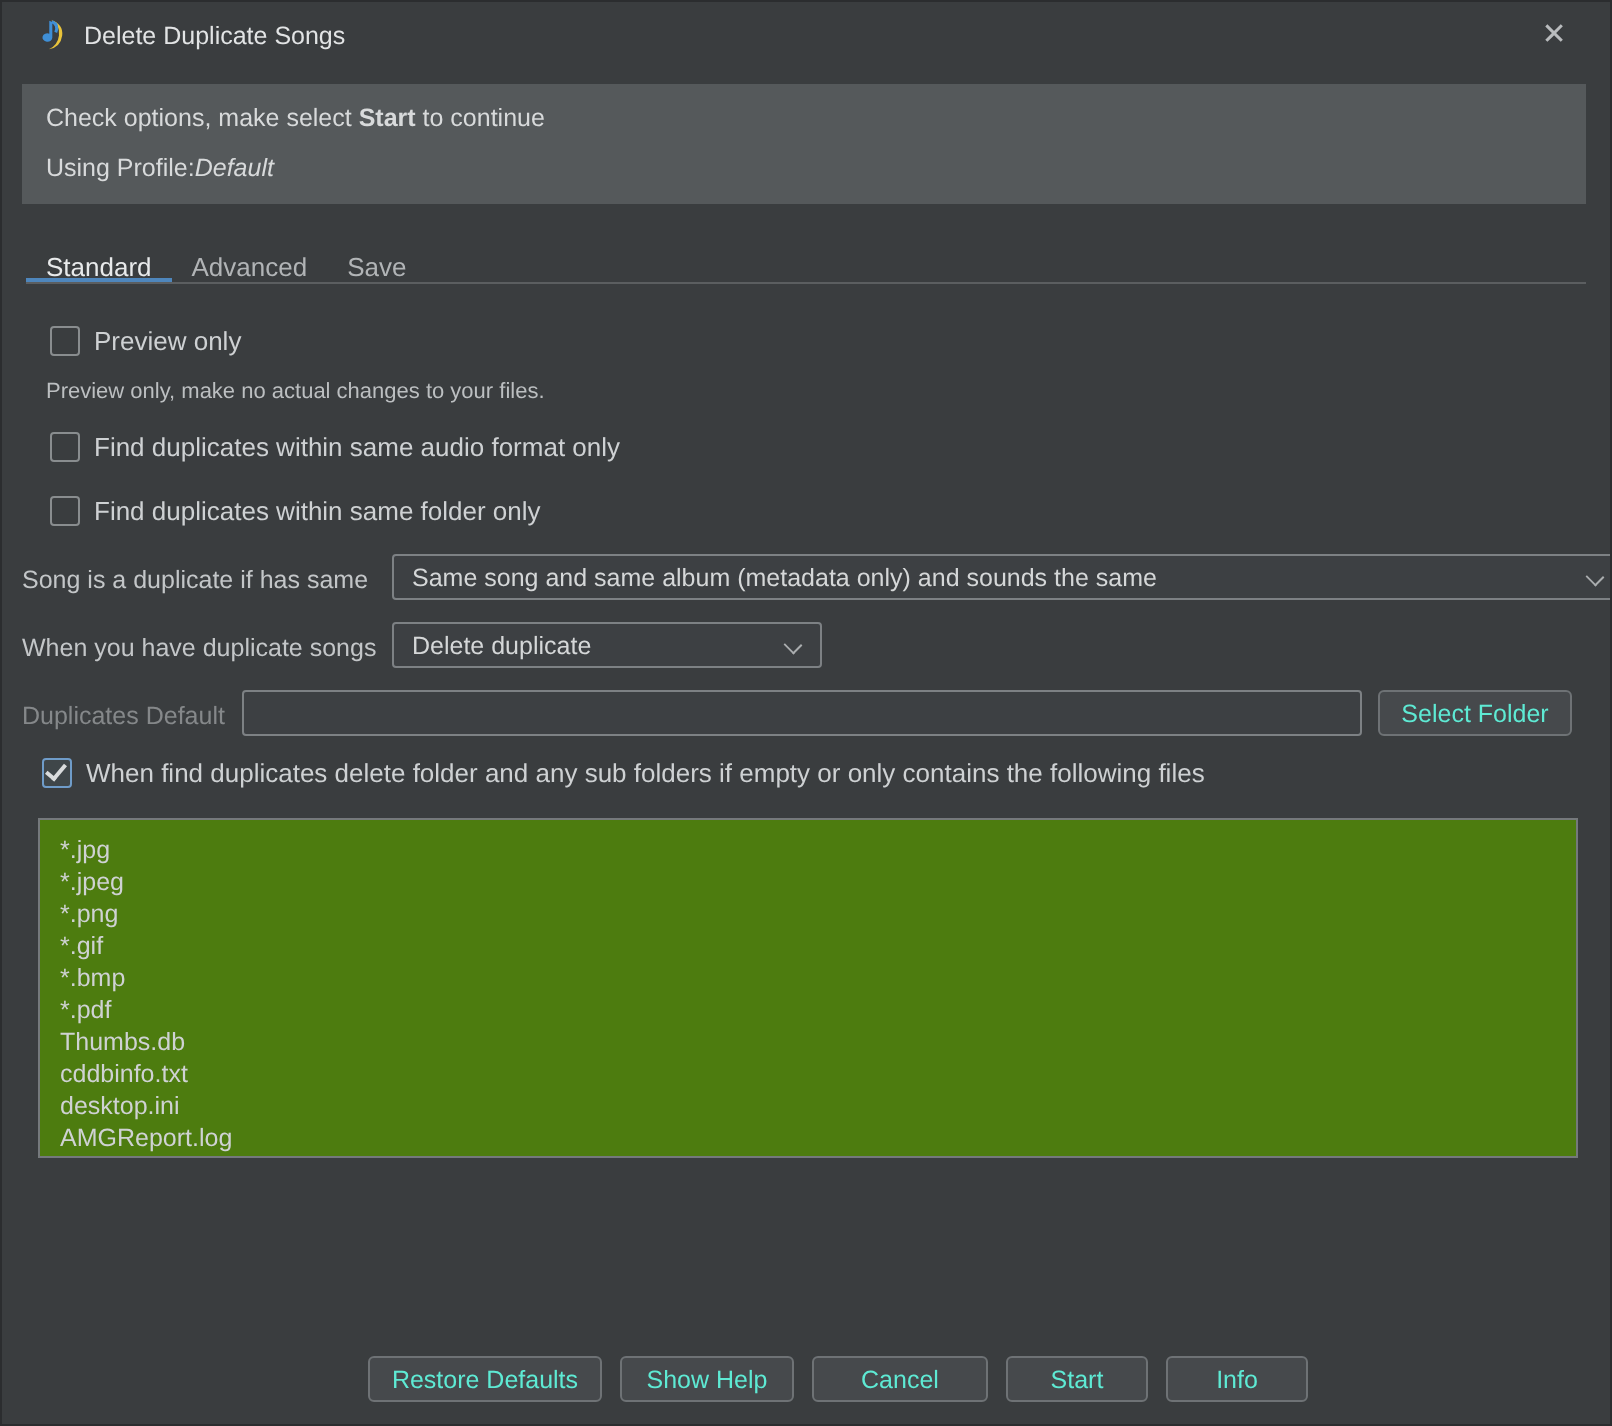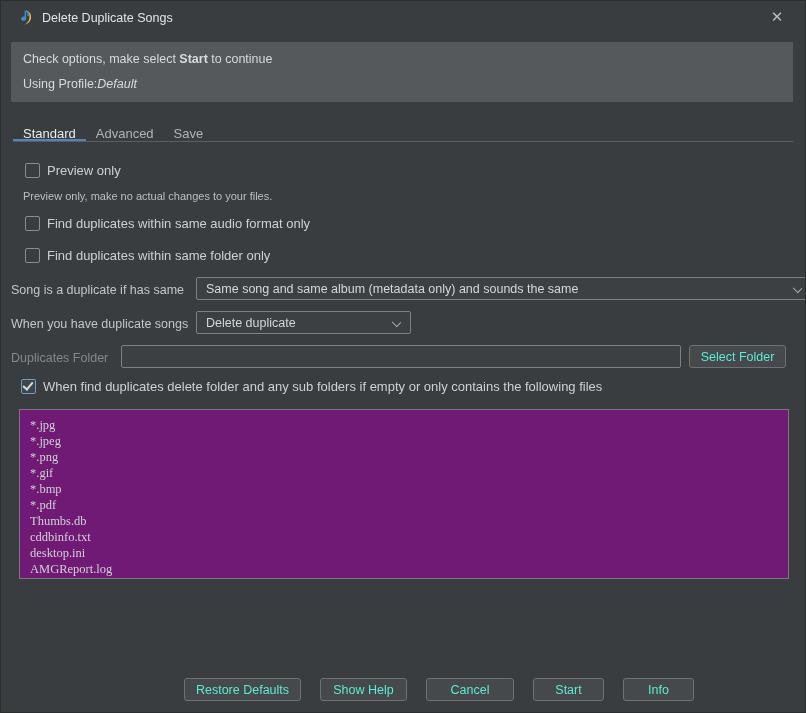--- a/index.html
+++ b/index.html
@@ -50,24 +50,24 @@
   .chevron { position:absolute; right:10px; top:7px; width:7px; height:7px;
     border-right:1px solid #aaadaf; border-bottom:1px solid #aaadaf; transform:rotate(45deg) scaleY(0.9); }
   .text-input { position:absolute; height:23px; background:#3d4043; border:1px solid #7d8184;
     border-radius:2px; color:#d5d7d8; font-size:12.5px; padding:0 8px;
     font-family:"Liberation Sans", sans-serif; outline:none; }
   .btn { background:#46494c; border:1px solid #6e7275; border-radius:3px;
     color:#5eead4; font-size:12.5px; font-family:"Liberation Sans", sans-serif;
     height:23px; cursor:default; }
   
   .listbox { position:absolute; left:18px; top:408px; width:770px; height:170px;
-    border:1px solid #75797c; background:#701a75; padding:7px 0 0 10px; overflow:hidden;font-family:Liberation Serif, serif; }
+    border:1px solid #75797c; background:#4d7c0f; padding:7px 0 0 10px; overflow:hidden; }
   .list-item { font-size:12.5px; color:#cfd2d3; line-height:16px; white-space:pre; }
   
-  .footer-buttons { position:absolute; left:183px; top:677px; display:flex; gap:19px; }
+  .footer-buttons { position:absolute; left:183px; top:677px; display:flex; gap:9px; }
   .footer-buttons .btn:nth-child(1){ width:117px; }
   .footer-buttons .btn:nth-child(2){ width:87px; }
   .footer-buttons .btn:nth-child(3){ width:88px; }
   .footer-buttons .btn:nth-child(4){ width:71px; }
   .footer-buttons .btn:nth-child(5){ width:71px; }
 </style>
 </head>
 <body>
 
 <div class="window">
@@ -117,21 +117,21 @@
     <span class="select-value">Same song and same album (metadata only) and sounds the same</span>
     <span class="chevron"></span>
   </div>
 
   <div class="abs field-label" style="left:10px; top:316px;">When you have duplicate songs</div>
   <div class="select" style="left:195px; top:310px; width:215px;">
     <span class="select-value">Delete duplicate</span>
     <span class="chevron"></span>
   </div>
 
-  <div class="abs field-label disabled" style="left:10px; top:350px;">Duplicates Folder</div>
+  <div class="abs field-label disabled" style="left:10px; top:350px;">Duplicates Default</div>
   <input class="text-input" style="left: 120px; top: 344px; width: 560px;" value="">
   <button class="btn abs" style="left:688px; top:344px; width:97px;">Select Folder</button>
 
   <div class="abs cb-row" style="left:20px; top:378px;">
     <span class="checkbox checked">
         <span class="check-mark"></span>
       </span>
     <span class="cb-label">When find duplicates delete folder and any sub folders if empty or only contains the following files</span>
   </div>
 

